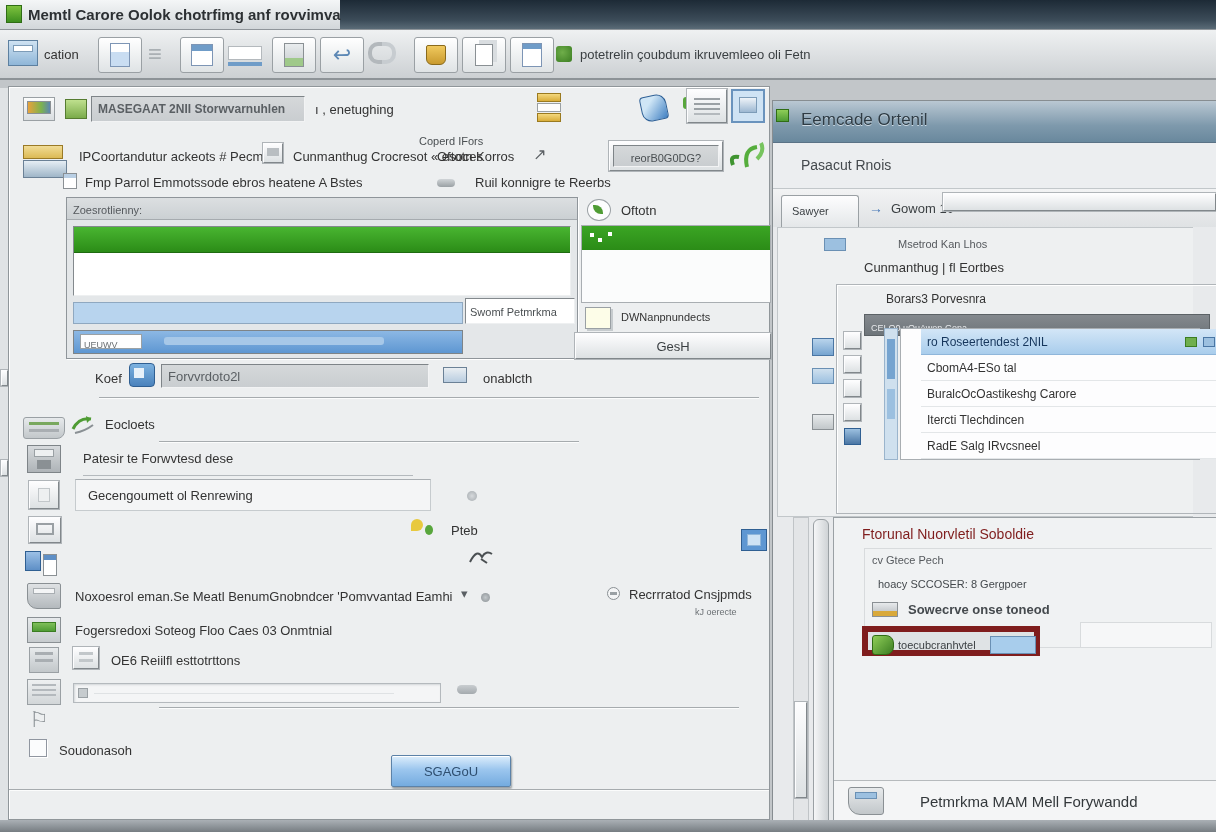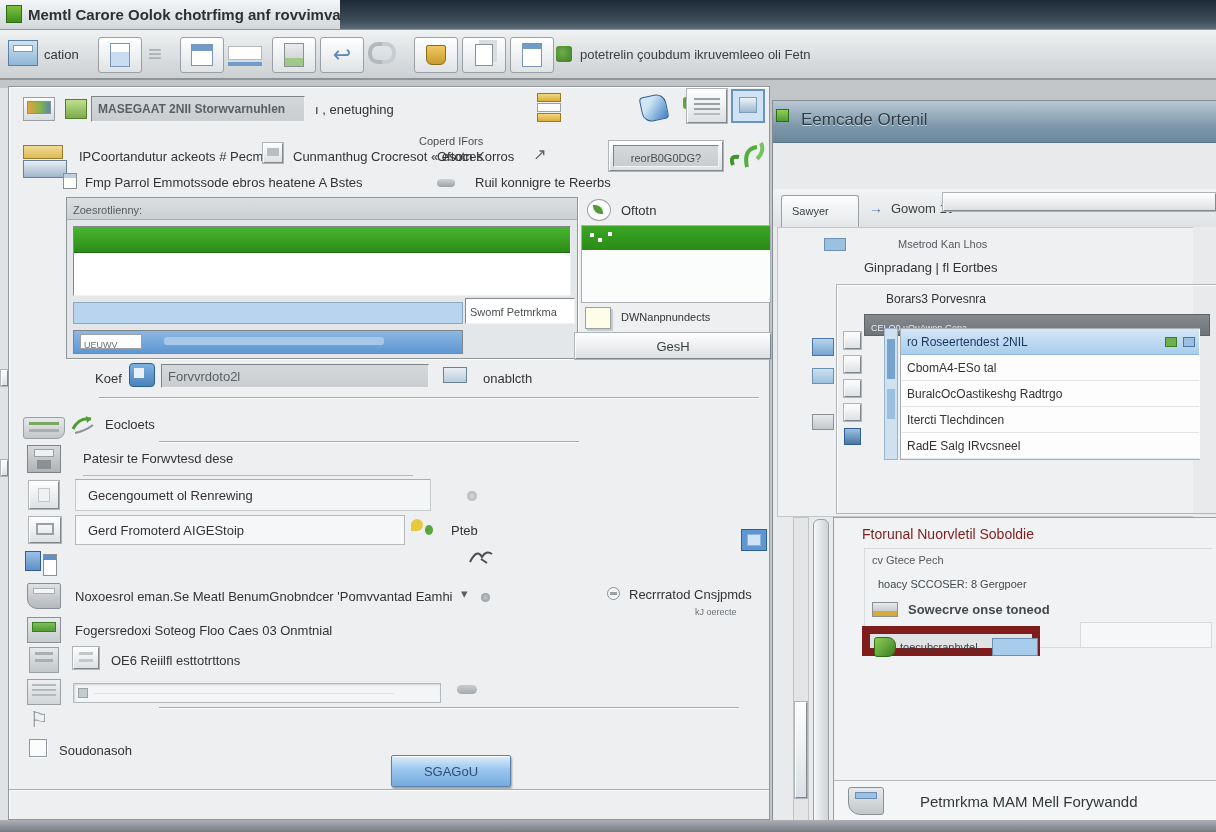--- a/index.html
+++ b/index.html
@@ -223,23 +223,20 @@
       <div style="margin:6px 8px;width:12px;height:14px;background:#eef0f1;border:1px solid #c2c7ca;"></div>
     </div>
   <div class="abs" style="left:66px;top:392px;width:356px;height:32px;background:#f4f5f6;border:1px solid #c6cbce;border-top-color:#a9aeb2;padding:8px 12px;">
     <span class="txt">Gecengoumett ol Renrewing</span>
   </div>
   <div class="abs" style="left:458px;top:404px;width:10px;height:10px;border-radius:50%;background:radial-gradient(#d7dadd,#a4aaae);"></div>
 
   <div class="abs raised" style="left:20px;top:430px;width:32px;height:26px;">
       <div style="margin:5px 6px;height:12px;border:2px solid #9aa0a4;"></div>
     </div>
-  <div class="abs" style="left:66px;top:428px;width:330px;height:30px;background:#f6f7f8;border:1px solid #b4b9bd;padding:7px 12px;">
-    <span class="txt">Gerd Fromoterd AIGEStoip</span>
-  </div>
   <div class="abs" style="left:402px;top:432px;width:26px;height:22px;">
     <div style="width:12px;height:12px;background:#e8c93e;border-radius:50% 50% 50% 0;float:left;"></div>
     <div style="width:8px;height:10px;background:#58a63c;border-radius:50%;float:left;margin:6px 0 0 2px;"></div>
   </div>
   <span class="abs txt" style="left:442px;top:436px;">Pteb</span>
   <div class="abs" style="left:732px;top:442px;width:26px;height:22px;background:#5e97d2;border:1px solid #2f5f92;">
     <div style="margin:4px 5px;height:12px;background:#cfe3f4;border:1px solid #8fb6da;"></div>
   </div>
 
   <div class="abs" style="left:16px;top:464px;width:34px;height:28px;">
@@ -300,65 +297,68 @@
   </div>
 
   <div class="abs groove" style="left:0;top:702px;width:760px;"></div>
 </div>
 
 <div class="abs right-dialog">
   <div class="abs rd-title">
     <div class="abs" style="left:3px;top:8px;width:13px;height:13px;background:linear-gradient(#8fce58,#4f9c34);border:1px solid #2f6d15;"></div>
     <span class="abs txt" style="left:28px;top:9px;font-size:17px;color:#2e3b44;text-shadow:0 1px 0 #cfdbe4;text-align:right;">Eemcade Ortenil</span>
   </div>
+  <div class="abs" style="left:0;top:42px;width:443px;height:46px;background:#eceef0;border-bottom:1px solid #c2c7ca;">
+    <span class="abs txt" style="left:28px;top:14px;font-size:14px;color:#44494d;">Pasacut Rnois</span>
+  </div>
 
   <div class="abs" style="left:0;top:88px;width:443px;height:38px;background:linear-gradient(#f2f3f4,#dfe2e4);">
     <div class="abs" style="left:8px;top:6px;width:78px;height:32px;background:linear-gradient(#fdfdfe,#e4e7e9);border:1px solid #9aa0a4;border-bottom:none;border-radius:3px 3px 0 0;padding:7px 0 0 10px;">
       <span class="txt small" style="color:#3a3f42;">Sawyer</span>
     </div>
     <span class="abs glyph" style="left:96px;top:12px;color:#4a7ab8;font-size:14px;">→</span>
     <span class="abs txt" style="left:118px;top:12px;color:#3a3f42;">Gowom 10</span>
     <div class="abs raised" style="left:170px;top:4px;width:273px;height:18px;"></div>
   </div>
 
   <div class="abs" style="left:4px;top:126px;width:416px;height:290px;background:#eef0f1;border:1px solid #c2c7ca;border-right:none;">
     <div class="abs" style="left:46px;top:10px;width:22px;height:13px;background:#9cc0e0;border:1px solid #6a90b4;"></div>
     <span class="abs txt small" style="left:120px;top:10px;color:#55595d;">Msetrod Kan Lhos</span>
-    <span class="abs txt" style="left:86px;top:32px;">Ginpradang | fl Eortbes</span>
+    <span class="abs txt" style="left:86px;top:32px;">Cunmanthug | fl Eortbes</span>
 
     <div class="abs" style="left:58px;top:56px;width:380px;height:230px;border:1px solid #b0b5b9;border-right:none;box-shadow:1px 1px 0 #fff inset;"></div>
     <span class="abs txt" style="left:108px;top:64px;font-size:12px;">Borars3 Porvesnra</span>
     <div class="abs" style="left:86px;top:86px;width:346px;height:22px;border:1px solid #5c6266;background:linear-gradient(#84898e,#6e757a);padding:4px 6px;">
       <span class="txt tiny" style="color:#e8eaec;">CELO0   uOuAwen Gena</span>
     </div>
 
     <div class="abs" style="left:34px;top:110px;width:22px;height:18px;background:linear-gradient(#b9d4ec,#76a4d0);border:1px solid #4a76a4;"></div>
     <div class="abs" style="left:34px;top:140px;width:22px;height:16px;background:linear-gradient(#cfe0ee,#9cc0e0);border:1px solid #6a90b4;"></div>
     <div class="abs" style="left:34px;top:186px;width:22px;height:16px;background:linear-gradient(#e7eaec,#c2c7ca);border:1px solid #8a9094;"></div>
     <div class="abs raised" style="left:66px;top:104px;width:17px;height:17px;"></div>
     <div class="abs raised" style="left:66px;top:128px;width:17px;height:17px;"></div>
     <div class="abs raised" style="left:66px;top:152px;width:17px;height:17px;"></div>
     <div class="abs raised" style="left:66px;top:176px;width:17px;height:17px;"></div>
     <div class="abs" style="left:66px;top:200px;width:17px;height:17px;background:linear-gradient(#9cc0e0,#4a76a4);border:1px solid #2f5f92;"></div>
 
     <div class="abs" style="left:106px;top:100px;width:14px;height:132px;background:#cfe0ee;border:1px solid #9ab4cc;">
       <div style="margin:10px 2px;height:40px;background:#76a4d0;"></div>
       <div style="margin:8px 2px;height:30px;background:#9cc0e0;"></div>
     </div>
-    <div class="abs" style="left:122px;top:100px;width:300px;height:132px;background:#fdfdfe;border:1px solid #a9aeb2;border-right:none;">
+    <div class="abs" style="left:122px;top:100px;width:300px;height:132px;background:#fdfdfe;border:1px solid #a9aeb2;border-right:none;padding-left:20px;">
       <div class="list-row hl">
         <span class="txt">ro Roseertendest 2NIL</span>
         <div style="margin-left:auto;margin-right:6px;width:12px;height:10px;background:#6faf4e;border:1px solid #3b7d22;"></div>
         <div style="margin-right:4px;width:12px;height:10px;background:#9cc0e0;border:1px solid #4a76a4;"></div>
       </div>
       <div class="list-row">
           <span class="txt">CbomA4-ESo tal</span>
         </div>
       <div class="list-row">
-          <span class="txt">BuralcOcOastikeshg Radtrgo</span>
+          <span class="txt">BuralcOcOastikeshg Carore</span>
         </div>
       <div class="list-row">
           <span class="txt">Itercti Tlechdincen</span>
         </div>
       <div class="list-row">
           <span class="txt">RadE Salg IRvcsneel</span>
         </div>
     </div>
   </div>
 
@@ -367,21 +367,21 @@
   </div>
   <div class="abs" style="left:40px;top:418px;width:16px;height:312px;border:1px solid #9aa0a4;border-radius:6px;background:linear-gradient(90deg,#f5f6f7,#cfd3d6);"></div>
 
   <div class="abs" style="left:60px;top:416px;width:384px;height:316px;background:#f0f2f3;border-left:1px solid #9aa0a4;border-top:1px solid #9aa0a4;">
     <span class="abs txt" style="left:28px;top:8px;font-size:14px;color:#7f1d1d;">Ftorunal Nuorvletil Soboldie</span>
     <div class="abs" style="left:30px;top:30px;width:348px;height:100px;border:1px solid #d8dbdd;border-right:none;"></div>
     <span class="abs txt small" style="left:38px;top:36px;color:#55595d;">cv Gtece Pech</span>
     <span class="abs txt small" style="left:44px;top:60px;color:#44494d;">hoacy SCCOSER: 8 Gergpoer</span>
     <div class="abs" style="left:38px;top:84px;width:26px;height:15px;background:linear-gradient(#e7eaec,#b4b9bd);border:1px solid #8a9094;box-shadow:inset 0 -5px 0 #d9a93a;"></div>
     <span class="abs txt" style="left:74px;top:84px;font-weight:bold;color:#44494d;">Sowecrve onse toneod</span>
-    <div class="abs" style="left:28px;top:108px;width:178px;height:30px;border:8px solid #7f1d1d;background:#dfe3e5;">
+    <div class="abs" style="left:28px;top:108px;width:178px;height:30px;border:6px solid #7f1d1d;background:#dfe3e5;">
       <div class="abs" style="left:4px;top:3px;width:22px;height:20px;background:linear-gradient(135deg,#8fce58,#3b7d22);border:1px solid #2f6d15;border-radius:3px 8px 8px 3px;"></div>
       <span class="abs txt small" style="left:30px;top:7px;color:#3a3f42;">toecubcranhvtel</span>
       <div class="abs" style="left:122px;top:4px;width:46px;height:18px;background:#a8cdec;border:1px solid #6a90b4;"></div>
     </div>
     <div class="abs" style="left:246px;top:104px;width:132px;height:26px;background:#f6f7f8;border:1px solid #d8dbdd;"></div>
 
     <div class="abs" style="left:0;top:262px;width:384px;height:42px;background:#f4f5f6;border-top:1px solid #b6babd;border-bottom:1px solid #b6babd;">
       <div class="abs" style="left:14px;top:6px;width:36px;height:28px;background:linear-gradient(#e7eaec,#c2c7ca);border:1px solid #8a9094;border-radius:3px 3px 3px 12px;">
         <div style="margin:4px 6px 0;height:7px;background:#9cc0e0;border:1px solid #6a90b4;"></div>
       </div>

